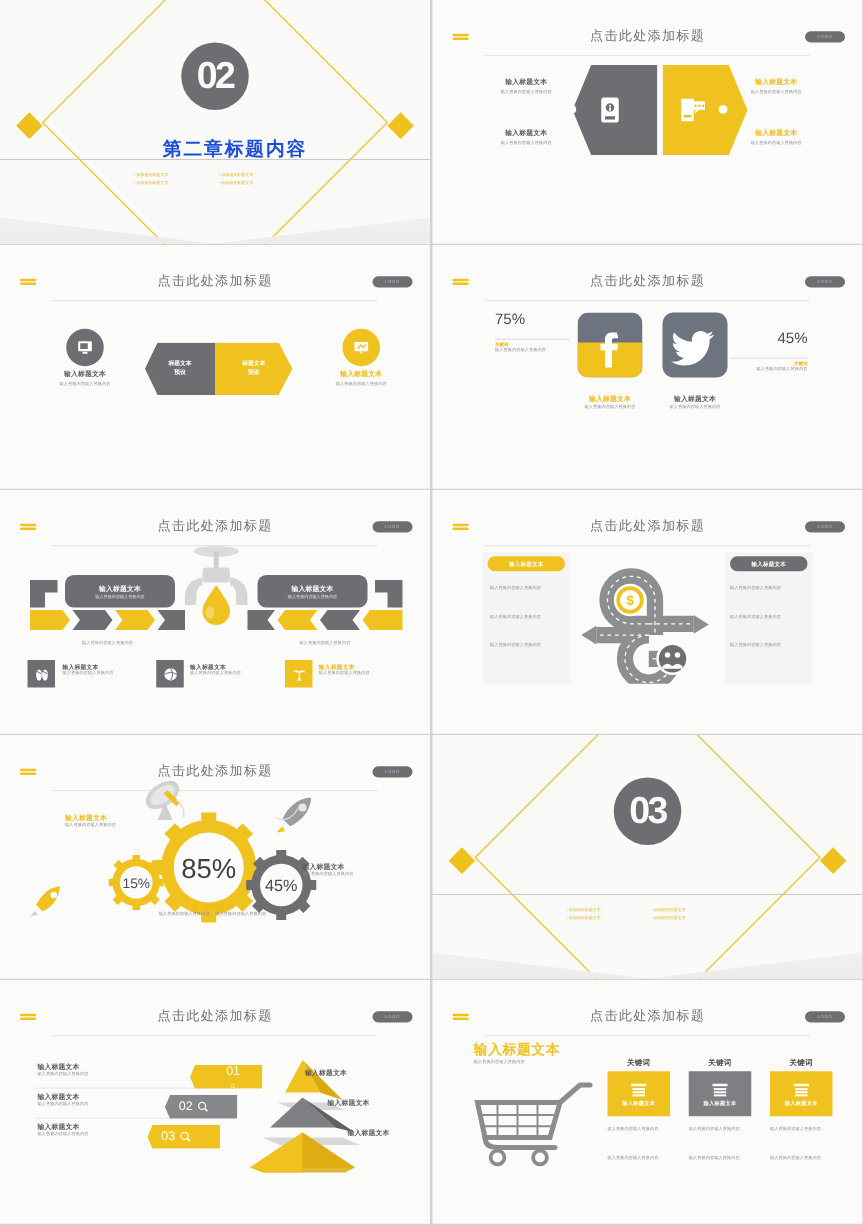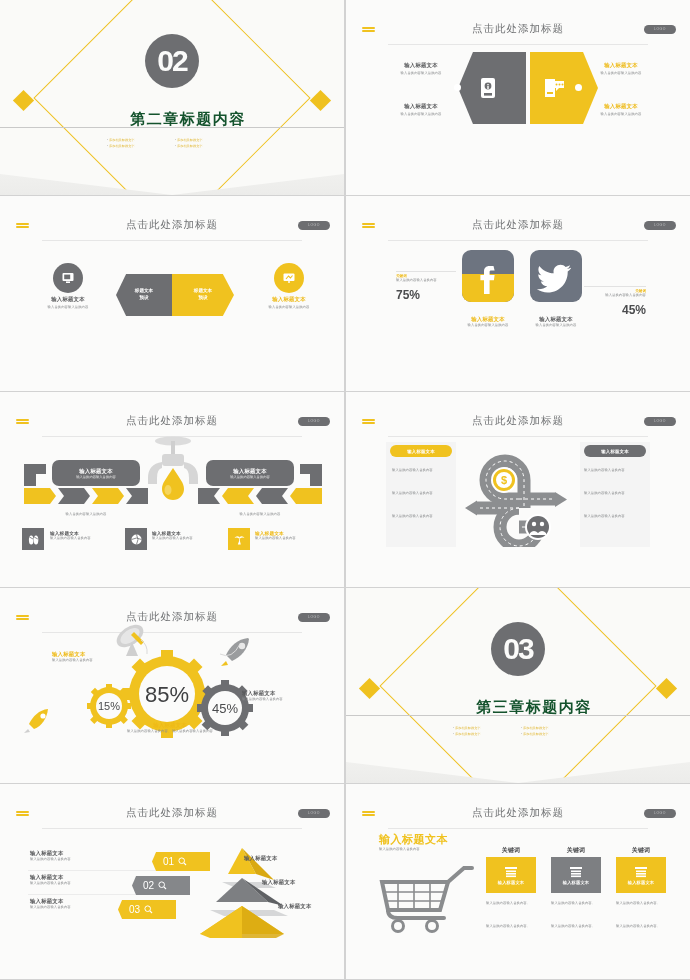--- a/index.html
+++ b/index.html
@@ -62,21 +62,21 @@
     clip-path:polygon(0 30%,50% 100%,100% 30%,100% 100%,0 100%);
   }
   .cover .badge{
     position:absolute;left:50%;top:34px;margin-left:-27px;
     width:54px;height:54px;border-radius:50%;background:#6d6e71;
     color:#fbfbfa;font-size:30px;font-weight:bold;line-height:54px;
     text-align:center;letter-spacing:-2px;
   }
   .cover .ctitle{
     position:absolute;left:0;right:0;top:110px;text-align:center;
-    font-size:15px;font-weight:bold;color:#14532d;letter-spacing:1.5px;padding-left:32px;
+    font-size:15px;font-weight:bold;color:#1d4ed8;letter-spacing:1.5px;padding-left:32px;
   }
   .cover .cbul{
     position:absolute;left:50%;top:138px;margin-left:-65px;width:130px;
     display:grid;grid-template-columns:1fr 1fr;gap:2px 6px;
   }
   .cover .cbul span{font-size:3.2px;color:#e0b52b;white-space:nowrap;}
   .cover .cbul span:before{content:"• ";color:#bdbdbd;}
 
   
   .hexL,.hexR{position:absolute;top:52px;width:68px;height:72px;}
@@ -91,21 +91,21 @@
   .arrowL{position:absolute;left:116px;top:78px;width:56px;height:42px;background:#6d6e71;
     clip-path:polygon(18% 0,100% 0,100% 100%,18% 100%,0 50%);
     display:flex;align-items:center;justify-content:center;}
   .arrowR{position:absolute;left:172px;top:78px;width:62px;height:42px;background:#f0c21f;
     clip-path:polygon(0 0,82% 0,100% 50%,82% 100%,0 100%);
     display:flex;align-items:center;justify-content:center;}
   .arr-tx{font-size:4.6px;font-weight:bold;color:#fff;text-align:center;line-height:1.5;}
 
   
   .sq{position:absolute;width:52px;height:52px;border-radius:9px;overflow:hidden;}
-  .pct{position:absolute;font-size:12px;color:#4b4c4e;font-weight:bold;margin-top:40px;}
+  .pct{position:absolute;font-size:12px;color:#4b4c4e;font-weight:normal;}
   .kw{font-size:3.6px;color:#eeba17;font-weight:bold;}
   .hline{position:absolute;height:1px;background:#e2e2e2;}
 
   
   .rrect{position:absolute;border-radius:7px;background:#6d6e71;display:flex;flex-direction:column;align-items:center;justify-content:center;}
   .sqic{position:absolute;width:22px;height:22px;display:flex;align-items:center;justify-content:center;}
 
   
   
   
@@ -530,21 +530,20 @@
       <div class="tiny">输入替换内容输入替换内容、
 输入替换内容输入替换内容</div>
     </div>
   </div>
 
   <div class="slide cover">
     <div class="diamond"></div>
     <div class="dsq l"></div>
     <div class="dsq r"></div>
     <div class="badge">03</div>
-    <div class="ctitle">第三章标题内容</div>
     <div class="cbul">
       <span>添加相关标题文字</span>
       <span>添加相关标题文字</span>
       <span>添加相关标题文字</span>
       <span>添加相关标题文字</span>
     </div>
     <div class="foldline"></div>
     <div class="fold2"></div>
   </div>
 
@@ -569,21 +568,21 @@
       <path d="M62 34 L88 58 L104 62 Z" fill="#5f6164"></path>
       <path d="M30 66 L94 66 L108 72 L44 72 Z" fill="#b8b9bb" opacity=".55"></path>
       <path d="M20 90 L62 62 L104 90 Z" fill="#f0c21f"></path>
       <path d="M62 62 L104 90 L96 94 L30 94 Z" fill="#d9a912" opacity=".85"></path>
       <path d="M20 90 L62 62 L62 94 L30 94 Z" fill="#f0c21f"></path>
     </svg>
 
     <div class="srow" style="left:28px;top:86px;width:160px;"></div>
     <div class="srow" style="left:28px;top:110px;width:160px;"></div>
 
-    <div class="pyr-lbl y" style="left:152px;top:68px;width:58px;">
+    <div class="pyr-lbl y" style="left:152px;top:68px;width:58px;flex-direction:column;">
       <span>01</span>
       <svg width="9" height="9" viewBox="0 0 9 9">
           <circle cx="3.7" cy="3.7" r="2.8" fill="none" stroke="#fff" stroke-width="1"></circle>
           <path d="M5.9 5.9 L8 8" stroke="#fff" stroke-width="1.2"></path>
         </svg>
     </div>
     <div class="pyr-lbl g" style="left:132px;top:92px;width:58px;">
       <span>02</span>
       <svg width="9" height="9" viewBox="0 0 9 9">
           <circle cx="3.7" cy="3.7" r="2.8" fill="none" stroke="#fff" stroke-width="1"></circle>

